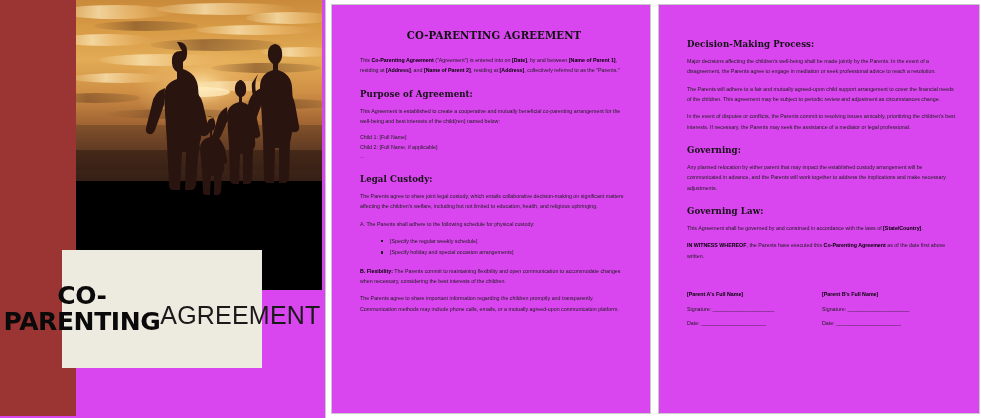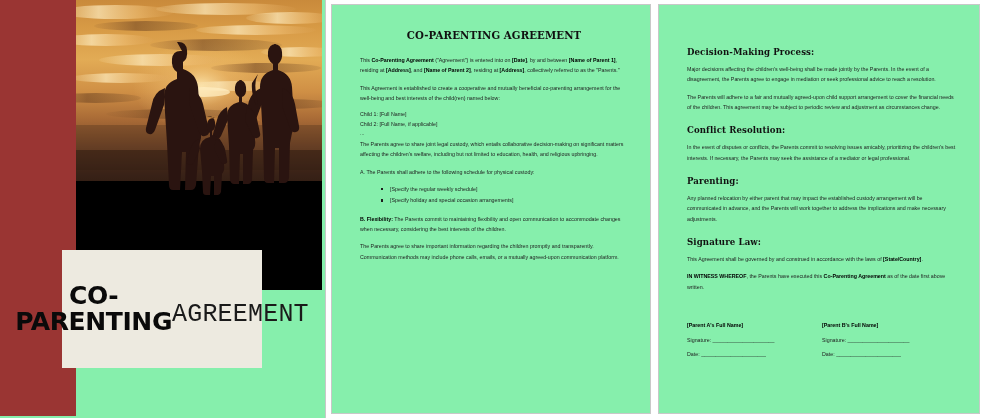--- a/index.html
+++ b/index.html
@@ -16,21 +16,21 @@
   .viewer {
     position: relative;
     width: 981px;
     height: 418px;
     background: #ffffff;
   }
 
   
   .page {
     position: absolute;
-    background: #86efac;
+    background: #d946ef;
     box-sizing: border-box;
   }
   .page.bordered {
     border: 1px solid #c8c8c8;
   }
 
   
   #page-cover {
     left: 0px;
     top: 0px;
@@ -71,21 +71,21 @@
   }
   .cover-title-main {
     font-family: "DejaVu Sans", sans-serif;
     font-weight: 800;
     font-size: 25px;
     letter-spacing: -0.4px;
     color: #0a0a0a;
     line-height: 1.05;
   }
   .cover-title-sub {
-    font-family: Liberation Mono, monospace;
+    font-family: Liberation Sans, sans-serif;
     font-weight: 400;
     font-size: 25px;
     letter-spacing: 0.2px;
     color: #1a1a1a;
     line-height: 1.2;
     margin-top: 11px;
   }
 
   
   #page-two {
@@ -283,56 +283,57 @@
     </div>
   </div>
 
   <div class="page bordered" id="page-two">
     <div class="page-body">
 
       <div class="doc-title">CO-PARENTING AGREEMENT</div>
 
       <p class="p"><span>This </span><b>Co-Parenting Agreement</b><span> ("Agreement") is entered into on </span><b>[Date]</b><span>, by and between </span><b>[Name of Parent 1]</b><span>, residing at </span><b>[Address]</b><span>, and </span><b>[Name of Parent 2]</b><span>, residing at </span><b>[Address]</b><span>, collectively referred to as the "Parents."</span></p>
 
+      <h2 class="h2">Purpose of Agreement:</h2>
       <p class="p">This Agreement is established to create a cooperative and mutually beneficial co-parenting arrangement for the well-being and best interests of the child(ren) named below:</p>
 
       <p class="p tight">Child 1: [Full Name]</p>
       <p class="p tight">Child 2: [Full Name, if applicable]</p>
       <p class="p tight">...</p>
 
+      <h2 class="h2">Legal Custody:</h2>
       <p class="p">The Parents agree to share joint legal custody, which entails collaborative decision-making on significant matters affecting the children's welfare, including but not limited to education, health, and religious upbringing.</p>
 
       <p class="p">A. The Parents shall adhere to the following schedule for physical custody:</p>
 
       <ul class="bullets">
         <li>[Specify the regular weekly schedule]</li>
         <li>[Specify holiday and special occasion arrangements]</li>
       </ul>
 
       <p class="p"><b>B. Flexibility:</b><span> The Parents commit to maintaining flexibility and open communication to accommodate changes when necessary, considering the best interests of the children.</span></p>
 
       <p class="p">The Parents agree to share important information regarding the children promptly and transparently. Communication methods may include phone calls, emails, or a mutually agreed-upon communication platform.</p>
     </div>
   </div>
 
   <div class="page bordered" id="page-three">
     <div class="page-body">
 
-      <h2 class="h2" style="margin-top:16px">Decision-Making Process:</h2>
+      <h2 class="h2" style="margin-top:8px">Decision-Making Process:</h2>
       <p class="p">Major decisions affecting the children's well-being shall be made jointly by the Parents. In the event of a disagreement, the Parents agree to engage in mediation or seek professional advice to reach a resolution.</p>
 
       <p class="p">The Parents will adhere to a fair and mutually agreed-upon child support arrangement to cover the financial needs of the children. This agreement may be subject to periodic review and adjustment as circumstances change.</p>
 
-      <h2 class="h2">Conflict Resolution:</h2>
       <p class="p">In the event of disputes or conflicts, the Parents commit to resolving issues amicably, prioritizing the children's best interests. If necessary, the Parents may seek the assistance of a mediator or legal professional.</p>
 
-      <h2 class="h2">Parenting:</h2>
+      <h2 class="h2">Governing:</h2>
       <p class="p">Any planned relocation by either parent that may impact the established custody arrangement will be communicated in advance, and the Parents will work together to address the implications and make necessary adjustments.</p>
 
-      <h2 class="h2">Signature Law:</h2>
+      <h2 class="h2">Governing Law:</h2>
       <p class="p"><span>This Agreement shall be governed by and construed in accordance with the laws of </span><b>[State/Country]</b><span>.</span></p>
 
       <p class="p"><b>IN WITNESS WHEREOF</b><span>, the Parents have executed this </span><b>Co-Parenting Agreement</b><span> as of the date first above written.</span></p>
 
       <div class="spacer-lg"></div>
 
       <div class="sig-row">
         <div class="sig-col">
           <div class="sig-name">[Parent A's Full Name]</div>
           <div class="sig-line">Signature: _____________________</div>

